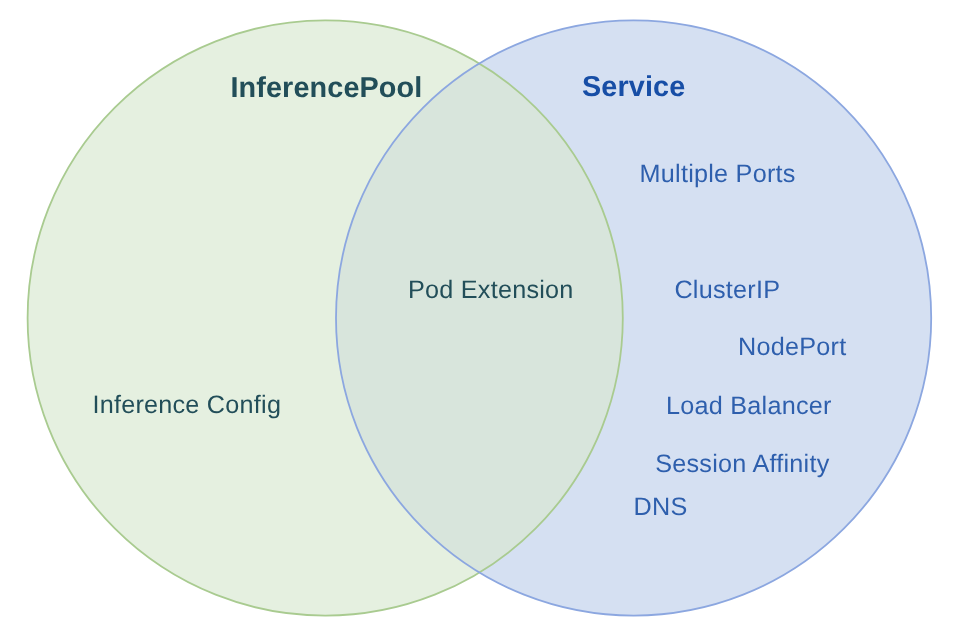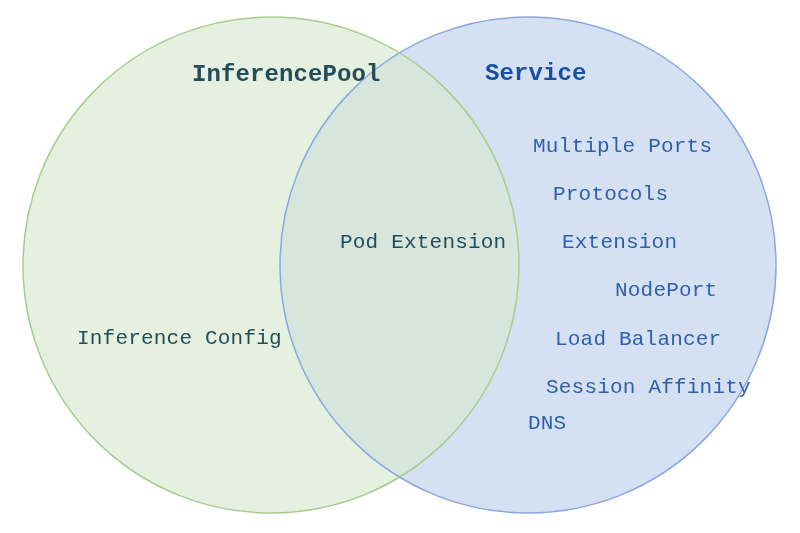--- a/index.html
+++ b/index.html
@@ -2,21 +2,21 @@
 <html style="--green_fill: #e5f0e0; --green_stroke: #a9cb90; --blue_fill: #d5e0f2; --blue_stroke: #8ca7e0; --overlap_fill: #d8e5dc; --left_text: #224e59; --right_text: #2e5fad; --right_title: #174ea6;"><head>
 <meta charset="utf-8">
 <style>
   html, body { margin: 0; padding: 0; background: #ffffff; }
   .stage {
     position: relative;
     width: 800px;
     height: 533px;
     overflow: hidden;
     background: #ffffff;
-    font-family: Liberation Mono, monospace;
+    font-family: Liberation Sans, sans-serif;
   }
   .venn-svg { position: absolute; left: 0; top: 0; }
   .green-fill   { fill: var(--green_fill); stroke: none; }
   .blue-fill    { fill: var(--blue_fill); stroke: none; }
   .overlap-fill { fill: var(--overlap_fill); stroke: none; }
   .green-outline { fill: none; stroke: var(--green_stroke); stroke-width: 1.5; }
   .blue-outline  { fill: none; stroke: var(--blue_stroke); stroke-width: 1.5; }
   .label {
     position: absolute;
     transform: translateY(-50%);
@@ -43,20 +43,19 @@
   </svg>
 
   <span class="label title left-text" style="left:192px; top:74px;">InferencePool</span>
   <span class="label title right-title" style="left:485px; top:73px;">Service</span>
 
   <span class="label left-text" style="left:77px; top:290px;margin-top:48px;">Inference Config</span>
 
   <span class="label left-text" style="left:340px; top:242px;">Pod Extension</span>
 
   <span class="label right-text" style="left:533px; top:146px;">Multiple Ports</span>
-  <span class="label right-text" style="left:553px; top:194px;">Protocols</span>
-  <span class="label right-text" style="left:562px; top:242px;">Extension</span>
+  <span class="label right-text" style="left:562px; top:242px;">ClusterIP</span>
   <span class="label right-text" style="left:595px; top:290px;margin-left:20px;">NodePort</span>
   <span class="label right-text" style="left:546px; top:387px;">Session Affinity</span>
   <span class="label right-text" style="left:555px; top:339px;">Load Balancer</span>
   <span class="label right-text" style="left:528px; top:423px;">DNS</span>
 
 </div>
 
 </body></html>

